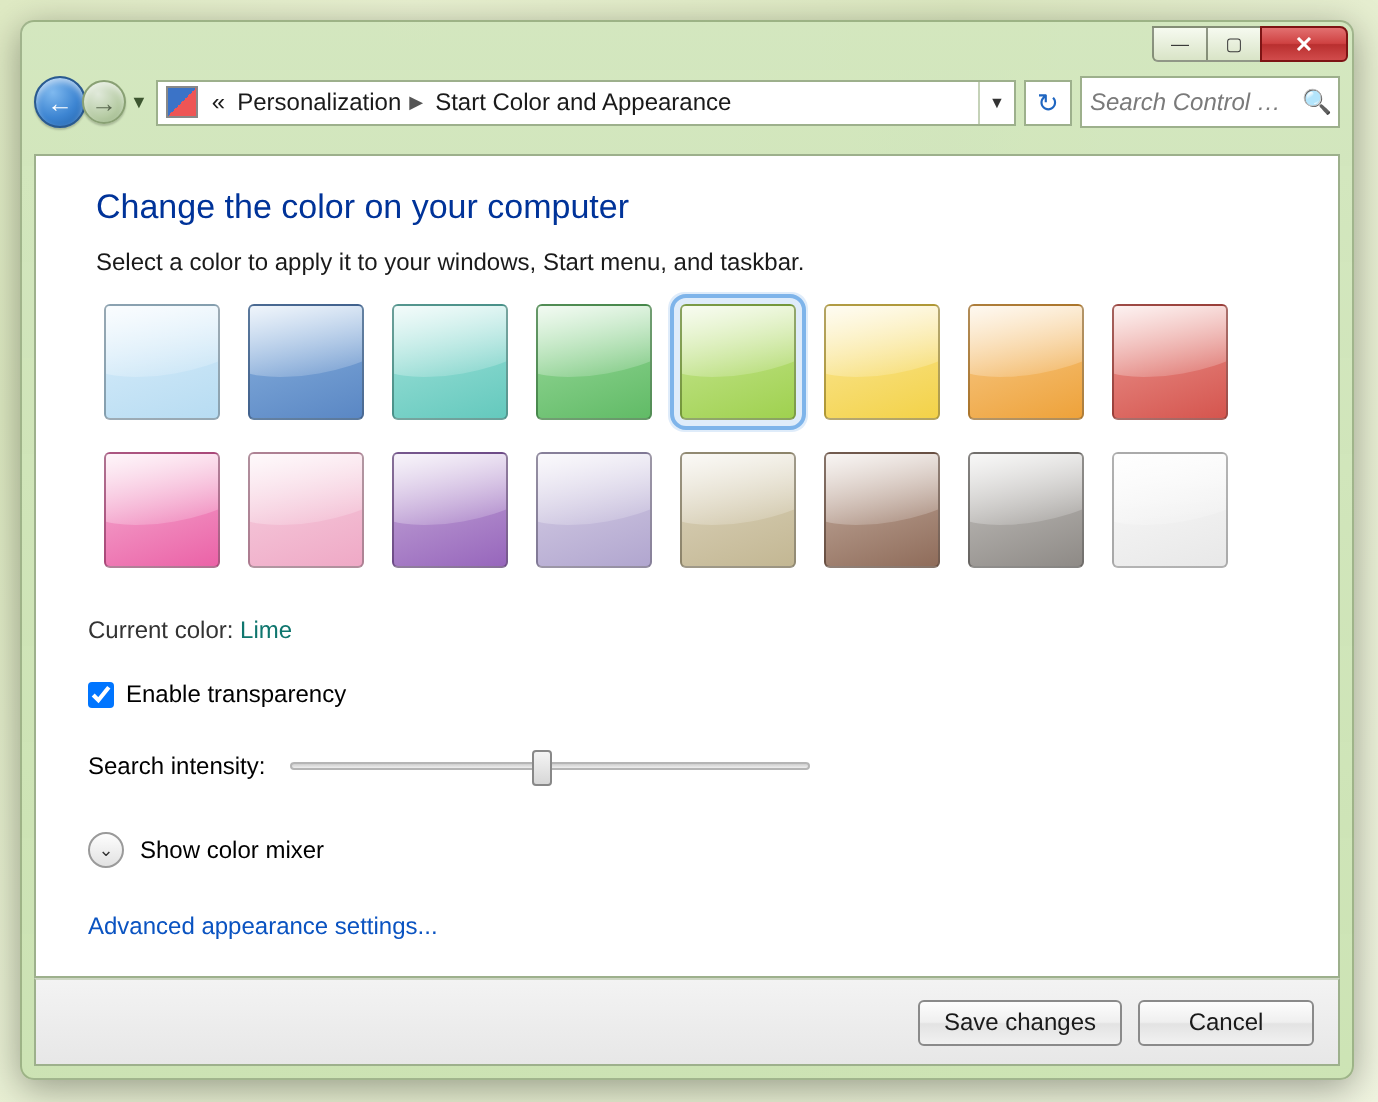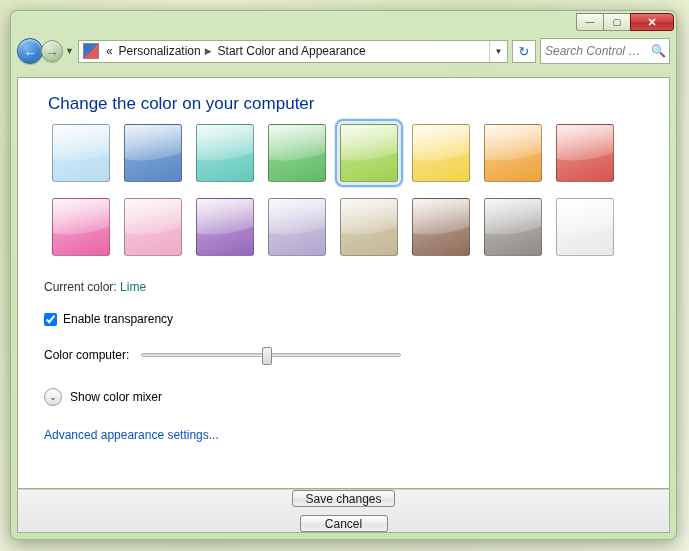--- a/index.html
+++ b/index.html
@@ -188,21 +188,21 @@
     font-size:9px;color:#333;
   }
   .link { color:#0a53c1; cursor:pointer; margin-left:-4px;}
   .footer {
     height: 44px;
     background: linear-gradient(180deg,#f3f3f3,#e7e7e7);
     border:1px solid #9db08c;
     border-top: 1px solid #cdd6c3;
     margin-top:0;
     display:flex; align-items:center; justify-content:flex-end;
-    gap: 8px; padding: 0 12px; flex-direction: column;
+    gap: 8px; padding: 0 12px;
   }
   .btn7 {
     min-width: 88px; height:23px;
     padding: 0 12px;
     border:1px solid #8a8a8a;
     border-radius:3px;
     background: linear-gradient(180deg,#fdfdfd 0%,#efefef 48%,#e3e3e3 52%,#f1f1f1 100%);
     font-size:12px; color:#1a1a1a;
     display:flex;align-items:center;justify-content:center;
     cursor:pointer;
@@ -249,20 +249,21 @@
     </div>
 
     <div class="searchbar">
       <span class="txt">Search Control …</span>
       <span class="mag">🔍</span>
     </div>
   </div>
 
   <div class="content">
     <h1>Change the color on your computer</h1>
+    <div class="subtitle">Select a color to apply it to your windows, Start menu, and taskbar.</div>
 
     <div class="swatchgrid" id="swatchgrid">
         <div class="swatch" title="Sky" style="background: linear-gradient(160deg, rgb(219, 238, 251) 0%, rgb(183, 220, 242) 100%);">
           <div class="shine"></div>
         </div>
         <div class="swatch" title="Twilight" style="background: linear-gradient(160deg, rgb(140, 180, 224) 0%, rgb(90, 135, 196) 100%);">
           <div class="shine"></div>
         </div>
         <div class="swatch" title="Sea" style="background: linear-gradient(160deg, rgb(167, 228, 221) 0%, rgb(100, 201, 189) 100%);">
           <div class="shine"></div>
@@ -312,21 +313,21 @@
       <span>Current color:</span>
       <span class="val">Lime</span>
     </div>
 
     <label class="checkrow">
       <input type="checkbox" id="transchk" checked="" style="">
       <span>Enable transparency</span>
     </label>
 
     <div class="intensityrow">
-      <span>Color computer:</span>
+      <span>Search intensity:</span>
       <div class="slidertrack">
         <div class="sliderthumb" id="thumb" style="left: 119.8px;"></div>
       </div>
     </div>
 
     <div class="expandrow">
       <div class="expandbtn">⌄</div>
       <span>Show color mixer</span>
     </div>
 

